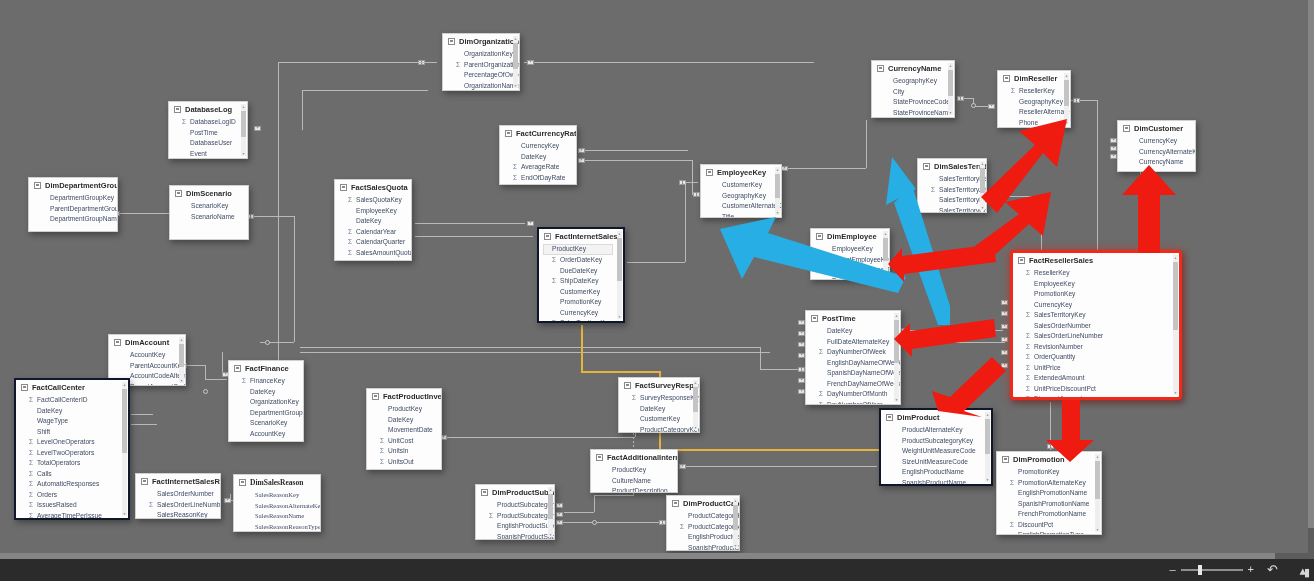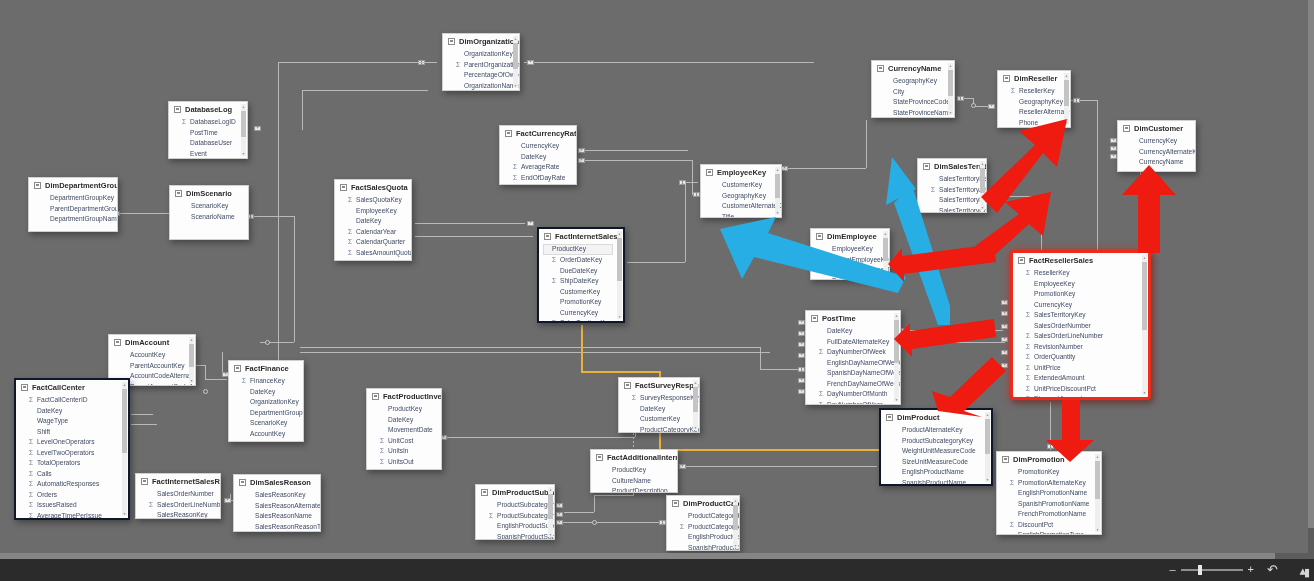--- a/index.html
+++ b/index.html
@@ -571,21 +571,21 @@
           <div class="fld nosig">
             <span>ParentEmployeeNati</span>
           </div>
         </div>
         <div class="sb">
           <div class="ar t">▴</div>
           <div class="thumb" style="top: 7px; height: 23.4px;"></div>
           <div class="ar b">▾</div>
         </div>
       </div>
-      <div class="tbl hot" style="left: 1010px; top: 250px; width: 141px; height: 150px;">
+      <div class="tbl hot" style="left: 1010px; top: 250px; width: 172px; height: 150px;">
         <div class="hdr">
           <span class="gico"></span>
           <span>FactResellerSales</span>
         </div>
         <div class="body">
           <div class="fld">
             <span class="sig">Σ</span>
             <span>ResellerKey</span>
           </div>
           <div class="fld nosig">
@@ -672,21 +672,21 @@
             <span class="sig">Σ</span>
             <span>DayNumberOfYear</span>
           </div>
         </div>
         <div class="sb">
           <div class="ar t">▴</div>
           <div class="thumb" style="top: 7px; height: 42.75px;"></div>
           <div class="ar b">▾</div>
         </div>
       </div>
-      <div class="tbl" style="left: 108px; top: 334px; width: 88px; height: 52px;">
+      <div class="tbl" style="left: 108px; top: 334px; width: 78px; height: 52px;">
         <div class="hdr">
           <span class="gico"></span>
           <span>DimAccount</span>
         </div>
         <div class="body">
           <div class="fld nosig">
             <span>AccountKey</span>
           </div>
           <div class="fld nosig">
             <span>ParentAccountKey</span>
@@ -947,21 +947,21 @@
           </div>
           <div class="fld">
             <span class="sig">Σ</span>
             <span>SalesOrderLineNumber</span>
           </div>
           <div class="fld nosig">
             <span>SalesReasonKey</span>
           </div>
         </div>
       </div>
-      <div class="tbl" style="left: 233px; top: 474px; width: 88px; height: 58px;">
+      <div class="tbl" style="left: 233px; top: 474px; width: 88px; height: 58px; font-family: Liberation Serif, serif;">
         <div class="hdr">
           <span class="gico"></span>
           <span>DimSalesReason</span>
         </div>
         <div class="body">
           <div class="fld nosig">
             <span>SalesReasonKey</span>
           </div>
           <div class="fld nosig">
             <span>SalesReasonAlternateKe</span>

